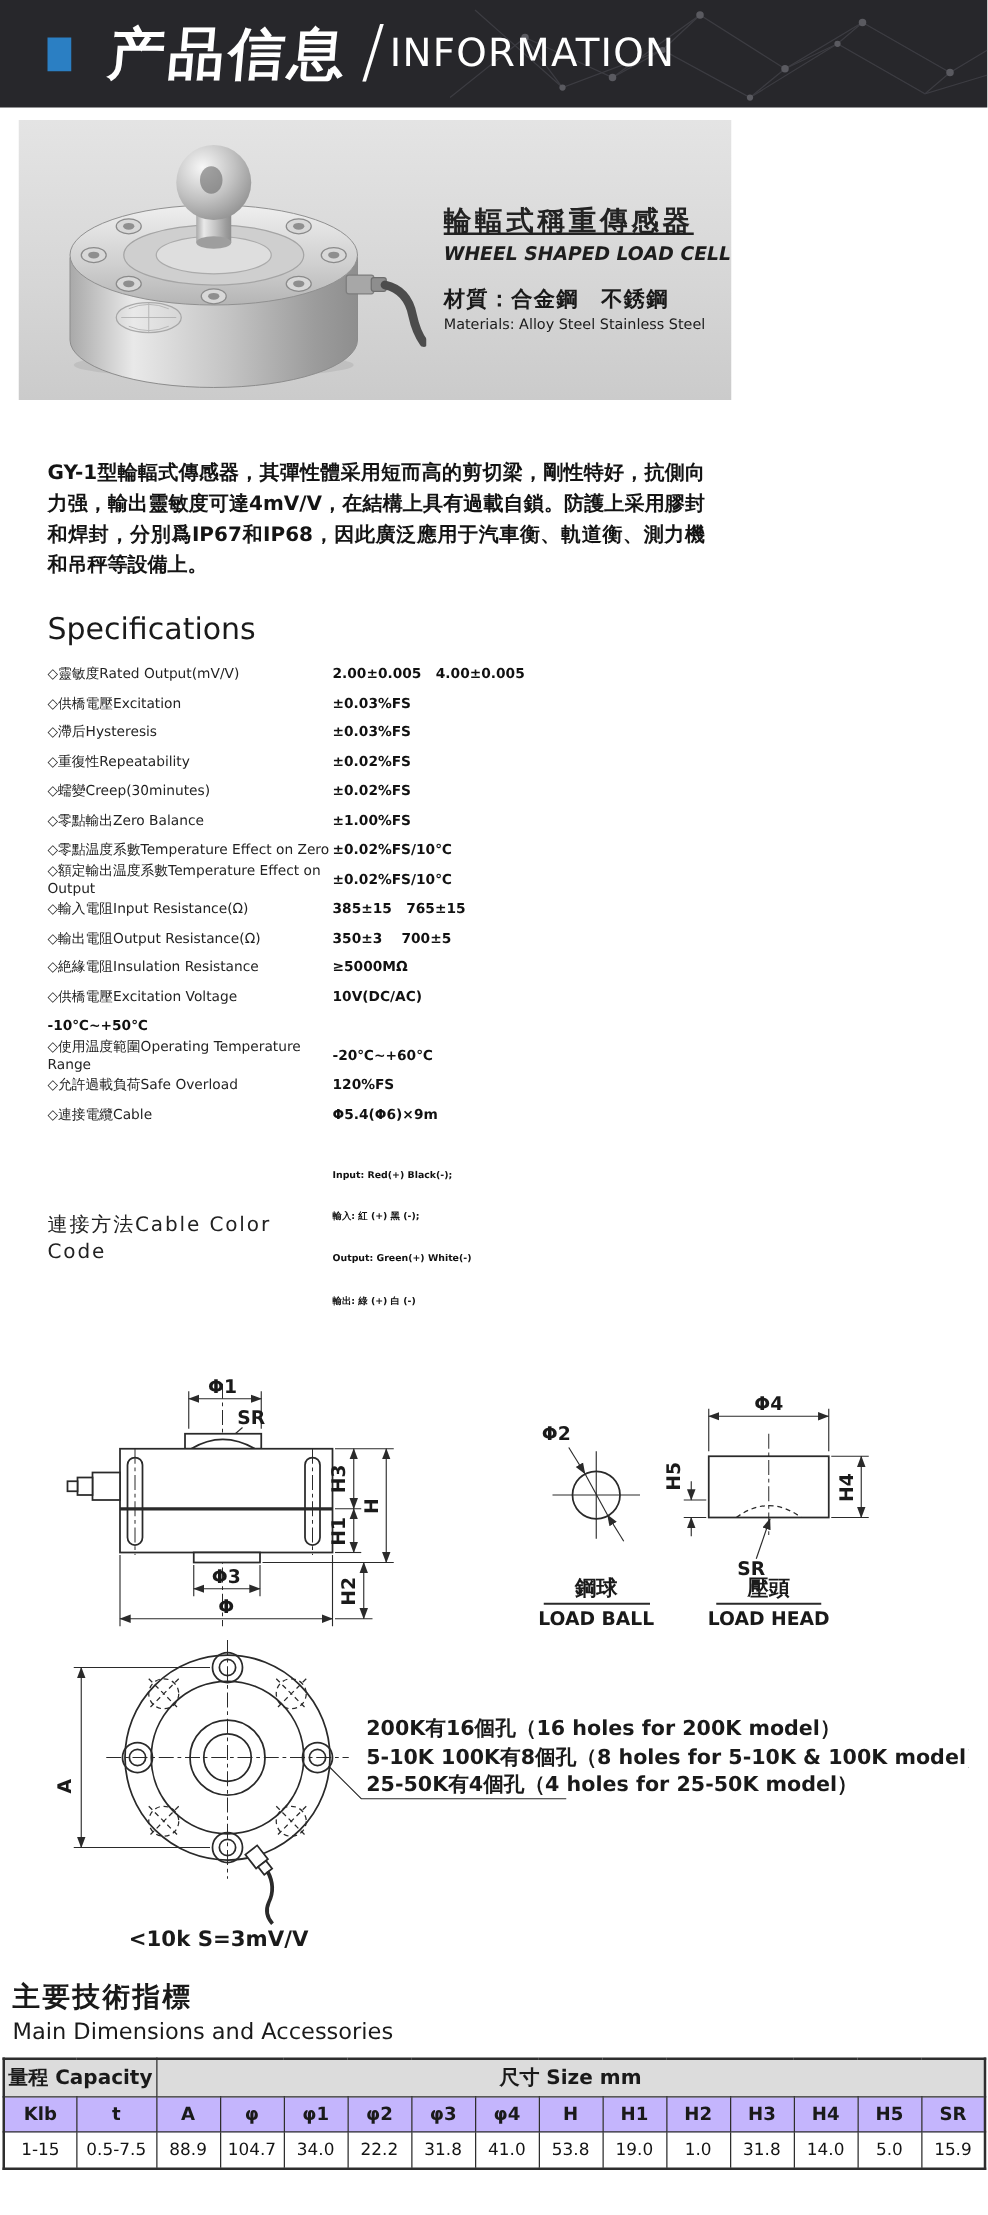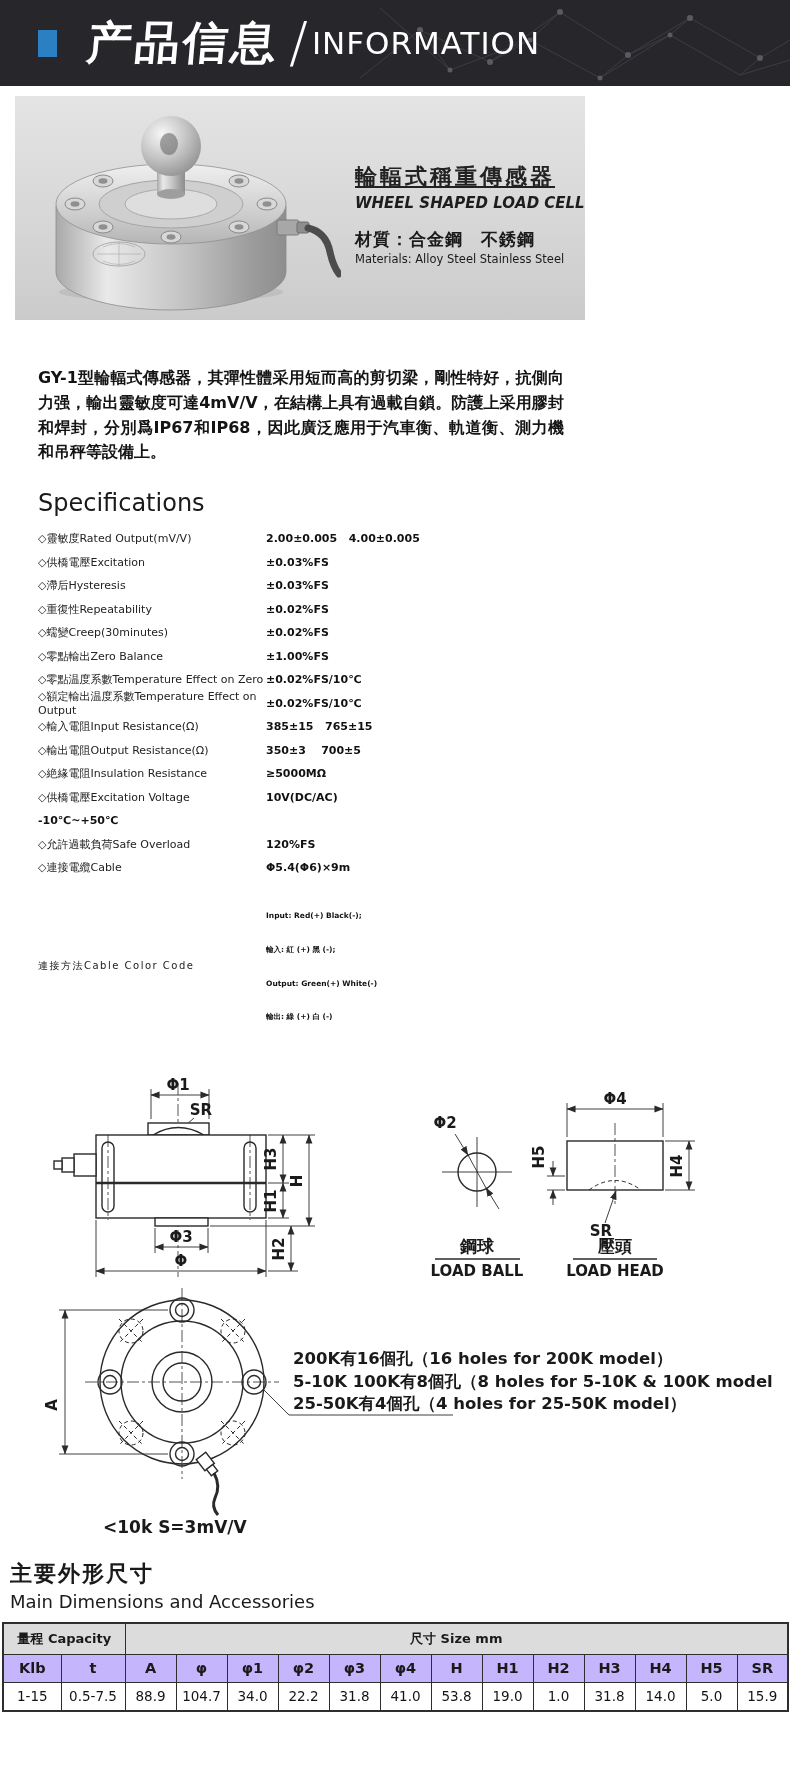--- a/index.html
+++ b/index.html
@@ -32,21 +32,21 @@
 
   
   .spec-head { margin:24px 0 0 38px; }
   .spec-head-cn { font-size:28px; font-weight:bold; letter-spacing:3px; }
   .spec-head-en { font-size:24px; margin-top:1px; }
   .spec-list { margin:10px 0 0 38px; width:400px; }
   .spec-row { display:flex; align-items:center; height:23.5px; font-size:11px; }
   .spec-label { width:228px; color:#222; }
   .spec-value { font-weight:bold; white-space:pre; color:#111; }
   .cablecode-row { display:flex; align-items:center; margin:8px 0 0 38px; width:400px; }
-  .cablecode-label { width:228px; font-size:10px; letter-spacing:1.5px; color:#222; }
+  .cablecode-label { width:228px; font-size:16px; letter-spacing:1.5px; color:#222; }
   .cablecode-value { font-size:7.5px; font-weight:bold; line-height:1.5; white-space:pre; color:#111; }
 
   
   .drawings { margin:30px 0 0 15px; }
   .draw { display:block; }
   .obj  { stroke:#2a2a2a; stroke-width:1.4; fill:none; }
   .objf { stroke:#2a2a2a; stroke-width:1.4; fill:#fff; }
   .dim  { stroke:#2a2a2a; stroke-width:0.9; fill:none; }
   .cl   { stroke:#2a2a2a; stroke-width:0.8; stroke-dasharray:12 3 3 3; fill:none; }
   .ph   { stroke:#2a2a2a; stroke-width:1; stroke-dasharray:4 3; fill:none; }
@@ -55,21 +55,21 @@
   .cap-en { font-size:15px; font-weight:bold; fill:#1a1a1a; }
   .ann { font-size:16.5px; font-weight:bold; fill:#1a1a1a; }
   .note-text { font-size:17px; font-weight:bold; fill:#1a1a1a; }
 
   
   .dims-head { margin:14px 0 0 10px; }
   .dims-head-cn { font-size:22px; font-weight:bold; letter-spacing:2px; }
   .dims-head-en { font-size:18px; margin-top:2px; }
   table.dims { width:786px; margin:10px 2px 0; border-collapse:collapse; table-layout:fixed; border:2px solid #2e2e2e; }
   table.dims th, table.dims td { border:1px solid #2e2e2e; text-align:center; vertical-align:middle; padding:0; }
-  table.dims tr.group th { background:#dcdcdc; font-size:13px; font-weight:bold; height:31px; }
+  table.dims tr.group th { background:#dcdcdc; font-size:16px; font-weight:bold; height:31px; }
   table.dims tr.cols th { background:#c4b5fd; font-size:14.5px; font-weight:bold; height:28px; }
   table.dims td { font-size:13.5px; height:29px; background:#fff; color:#141414; }
 </style>
 </head>
 <body>
 
 <div class="header">
   <svg class="header-net" width="430" height="86" viewBox="0 0 430 86">
     <g stroke="#3f3f45" stroke-width="1" fill="none" opacity="0.9">
       <path d="M0,78 L60,30 L130,62 L200,12 L268,55 L330,18 L400,58 L430,40"></path>
@@ -227,20 +227,24 @@
   <div class="spec-row">
       <div class="spec-label">◇絶緣電阻Insulation Resistance</div>
       <div class="spec-value">≥5000MΩ</div>
     </div>
   <div class="spec-row">
       <div class="spec-label">◇供橋電壓Excitation Voltage</div>
       <div class="spec-value">10V(DC/AC)</div>
     </div>
   <div class="spec-row">
       <div class="spec-value">-10℃~+50℃</div>
+    </div>
+  <div class="spec-row">
+      <div class="spec-label">◇使用温度範圍Operating Temperature Range</div>
+      <div class="spec-value">-20℃~+60℃</div>
     </div>
   <div class="spec-row">
       <div class="spec-label">◇允許過載負荷Safe Overload</div>
       <div class="spec-value">120%FS</div>
     </div>
   <div class="spec-row">
       <div class="spec-label">◇連接電纜Cable</div>
       <div class="spec-value">Φ5.4(Φ6)×9m</div>
     </div>
 </div>
@@ -392,21 +396,21 @@
     <text class="ann" x="278" y="289">200K有16個孔（16 holes for 200K model）</text>
     <text class="ann" x="278" y="312">5-10K 100K有8個孔（8 holes for 5-10K &amp; 100K model）</text>
     <text class="ann" x="278" y="334">25-50K有4個孔（4 holes for 25-50K model）</text>
   </g>
 
   <text class="note-text" x="88" y="458">&lt;10k  S=3mV/V</text>
 </svg>
 </div>
 
 <div class="dims-head">
-  <div class="dims-head-cn">主要外形尺寸</div>
+  <div class="dims-head-cn">主要技術指標</div>
   <div class="dims-head-en">Main Dimensions and Accessories</div>
 </div>
 
 <table class="dims">
   <colgroup>
     <col style="width:58px">
       <col style="width:64px">
     <col style="width:51px">
       <col style="width:51px">
       <col style="width:51px">

